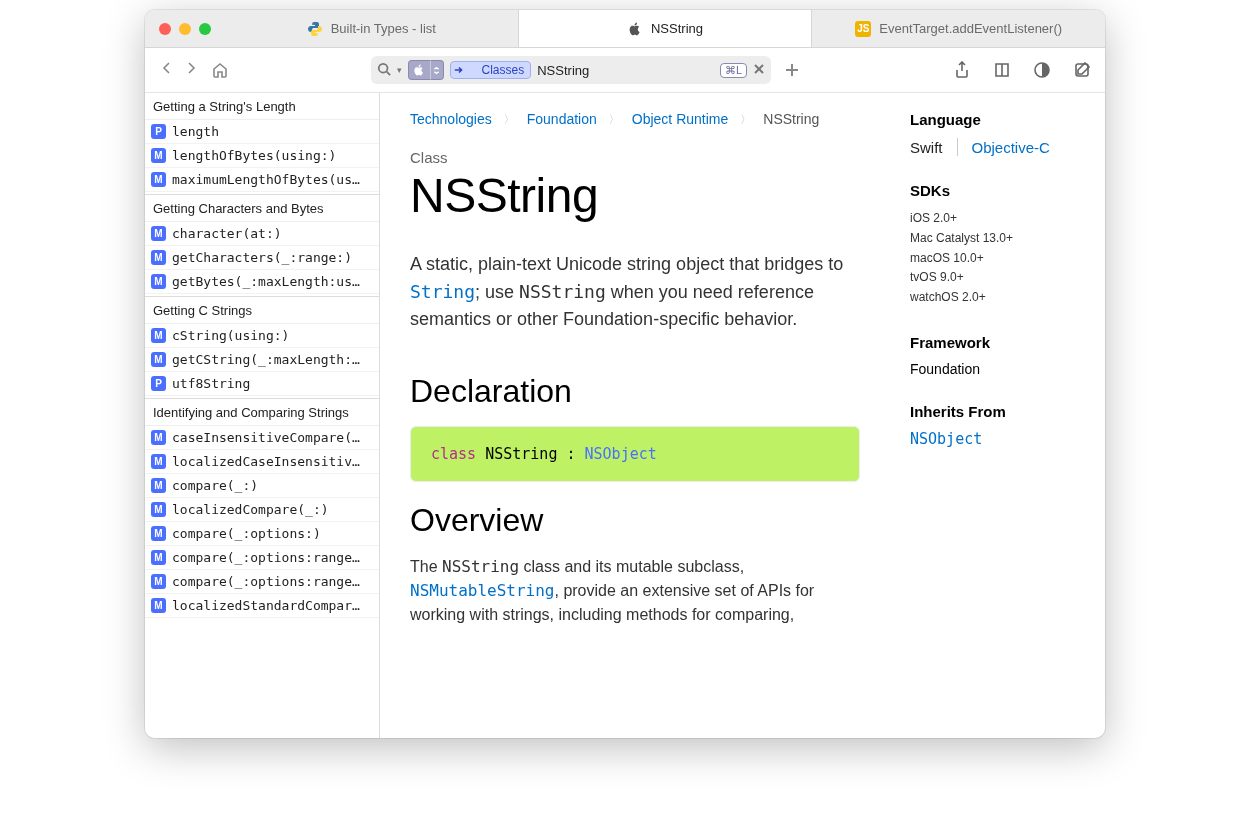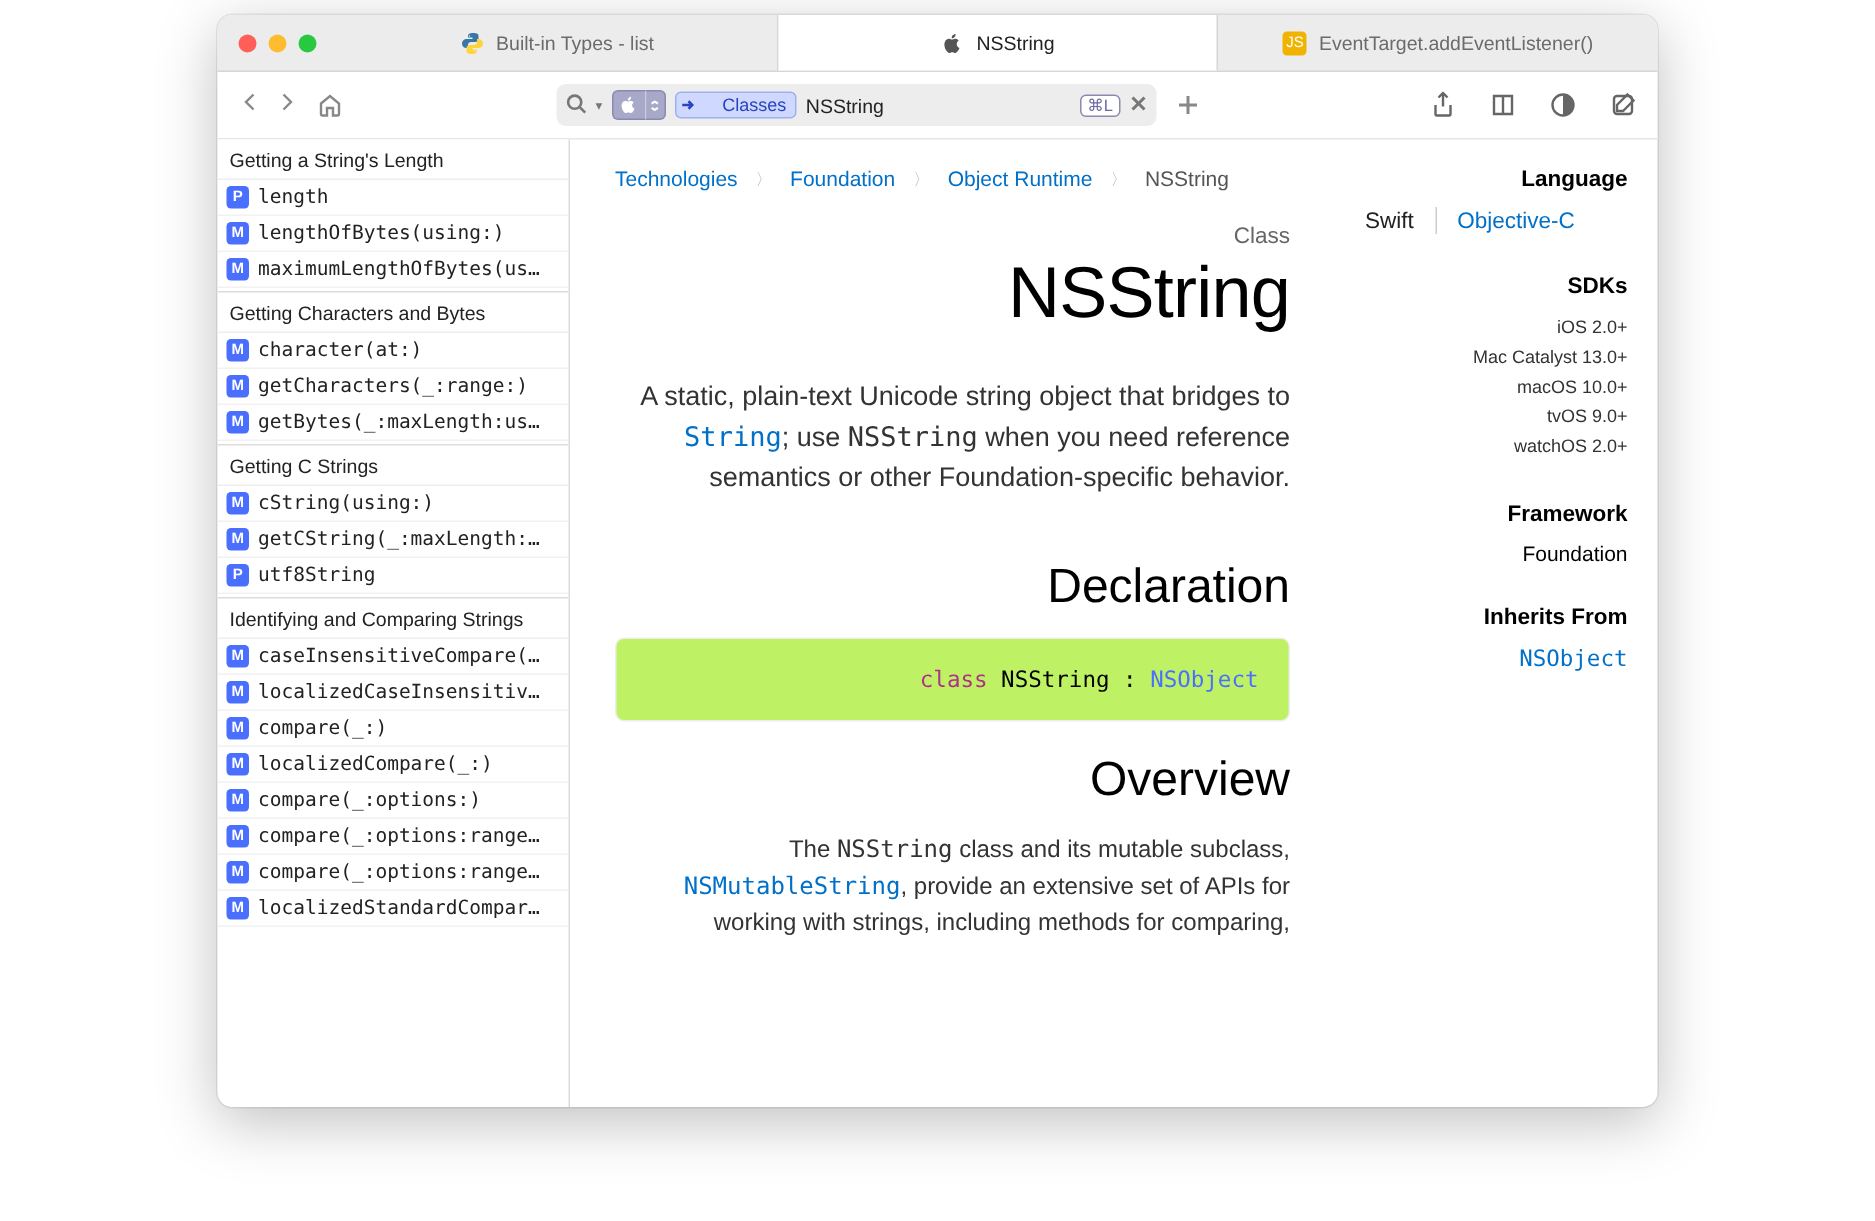--- a/index.html
+++ b/index.html
@@ -16,21 +16,21 @@
 .tl.yellow { background: #febc2e; }
 .tl.green { background: #28c840; }
 .tabs { display: flex; flex: 1; }
 .tab { flex: 1; display: flex; align-items: center; justify-content: center; gap: 8px; font-size: 13px; color: #6b6b6b; border-right: 1px solid #d6d6d6; cursor: default; }
 .tab:last-child { border-right: none; }
 .tab.active { background: #fff; color: #222; }
 
 .tab .favicon { width: 16px; height: 16px; display:flex; align-items:center; justify-content:center; font-size:11px; font-weight:600; border-radius:3px; }
 .favicon.py { color:#ffd43b; }
 .favicon.apple svg { fill:#555; }
-.favicon.js { background:#f0b400; color:#fff; font-size:10px; font-weight:400; }
+.favicon.js { background:#f0b400; color:#fff; font-size:10px; font-weight:700; }
 
 
 .toolbar { height: 45px; display:flex; align-items:center; padding: 0 14px; gap:12px; border-bottom:1px solid #e5e5e5; background:#fff; }
 .nav-arrows svg, .home-icon svg, .tool-icon svg { stroke:#888; fill:none; stroke-width:1.6; }
 .nav-arrows, .home-icon { display:flex; align-items:center; gap:8px; }
 .addressbar-wrap { flex:1; display:flex; justify-content:center; }
 .addressbar { width: 400px; height:28px; background:#ededed; border-radius:6px; display:flex; align-items:center; padding:0 6px; gap:6px; font-size:13px; position:relative; }
 .addressbar .search-icon svg { width:14px; height:14px; stroke:#777; fill:none; stroke-width:2; }
 .addr-chip { display:flex; align-items:center; gap:0; }
 .chip-apple { width:22px; height:20px; background:#a8a8c8; border-radius:4px 0 0 4px; display:flex; align-items:center; justify-content:center; border:1px solid #8a8ab0; border-right:none; }
@@ -55,21 +55,21 @@
 .sidebar { width:235px; border-right:1px solid #dcdcdc; overflow-y:auto; font-size:13px; background:#fff; }
 .side-group-title { padding:6px 8px 5px; color:#222; border-bottom:1px solid #eee; font-size:13px; }
 .side-group-title:not(:first-child){ border-top:1px solid #dcdcdc; margin-top:2px;}
 .side-item { display:flex; align-items:center; gap:6px; padding:4px 6px; white-space:nowrap; overflow:hidden; text-overflow:ellipsis; border-bottom:1px solid #f2f2f2;}
 .side-item code { font-family: ui-monospace, SFMono-Regular, Menlo, monospace; font-size:13px; color:#222; overflow:hidden; text-overflow:ellipsis;}
 .badge { width:15px; height:15px; border-radius:3px; display:flex; align-items:center; justify-content:center; font-size:10px; font-weight:700; color:#fff; flex-shrink:0; font-family:-apple-system,sans-serif;}
 .badge.M { background:#4a6fff; }
 .badge.P { background:#4a6fff; }
 
 
-.doc { flex:1; display:flex; overflow-y:auto;text-align:right; }
+.doc { flex:1; display:flex; overflow-y:auto; }
 .doc-main { flex:1; padding:18px 30px 30px; min-width:0; }
 .doc-aside { width:215px; padding:18px 20px; font-size:14px; }
 
 .breadcrumbs { font-size:14px; color:#9a9a9a; display:flex; gap:12px; align-items:center; flex-wrap:wrap; margin-bottom:22px;}
 .breadcrumbs a { color:#0070c9; text-decoration:none; }
 .breadcrumbs .sep { color:#bbb; font-size:11px;}
 .breadcrumbs .current { color:#555; }
 
 .kicker { font-size:15px; color:#666; margin-bottom:2px; }
 h1.title { font-size:48px; font-weight:500; letter-spacing:-0.5px; margin-bottom:28px; }

